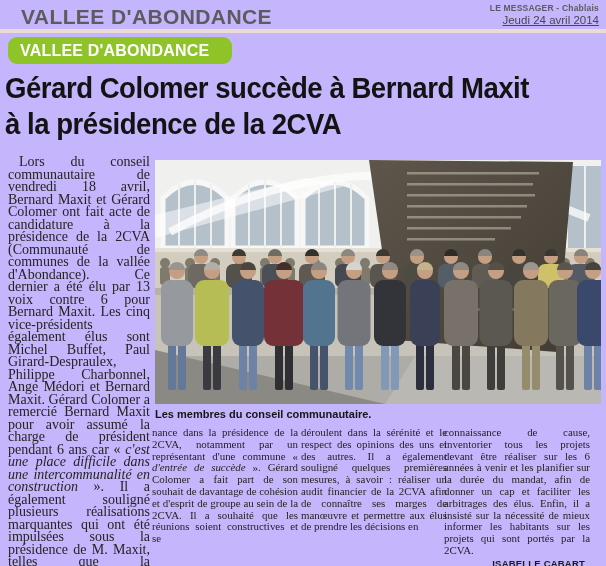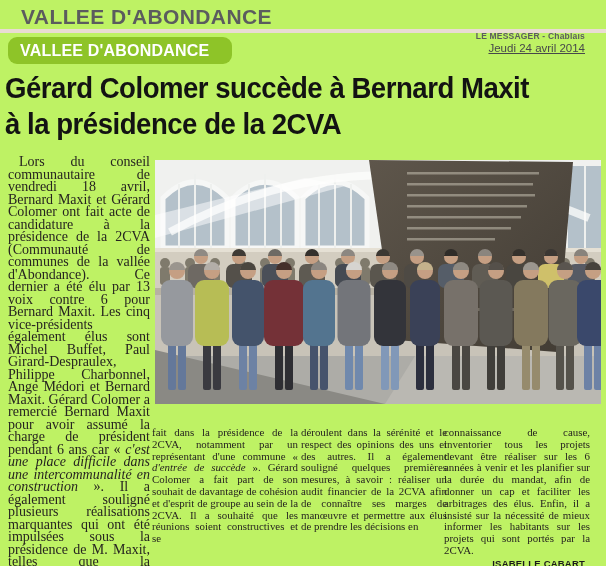--- a/index.html
+++ b/index.html
@@ -1,28 +1,28 @@
 <!DOCTYPE html>
 <html lang="fr"><head>
 <meta charset="utf-8">
 <style>
   html,body{margin:0;padding:0;}
   .page{
     position:relative; width:606px; height:566px;
-    background:#bef264; overflow:hidden;
+    background:#c4b5fd; overflow:hidden;
     font-family:"Liberation Serif", serif; color:#262420;
   }
   
   .section-header{
     position:absolute; left:21px; top:5px;
     font-family:"Liberation Sans", sans-serif; font-weight:bold;
     font-size:21px; letter-spacing:.4px; color:#5b5c5e;
   }
-  .masthead{ position:absolute; right:21px; top:3px; text-align:right;
-    font-family:"Liberation Sans", sans-serif;margin-top:28px; }
+  .masthead{ position:absolute; right:7px; top:3px; text-align:right;
+    font-family:"Liberation Sans", sans-serif; }
   .paper-name{ font-size:8.5px; font-weight:bold; color:#5b5c5e; letter-spacing:.2px;}
   .issue-date{ font-size:11.5px; color:#47484a; margin-top:1px;text-decoration:underline;}
   .rule{ position:absolute; left:0; top:29px; width:606px; height:4px; background:#e9dcd3;}
   
   .kicker-badge{
     position:absolute; left:8px; top:37px; width:224px; height:27px;
     background:#8ec428; border-radius:9px; box-sizing:border-box;
     padding-left:12px; line-height:27px;
     font-family:"Liberation Sans", sans-serif; font-weight:bold;
     font-size:16px; color:#ffffff; letter-spacing:.2px;
@@ -274,22 +274,23 @@
           <path d="M 402 110 a8 8 0 0 1 16 0 Z" fill="#5a554f"></path>
           <rect x="429" y="178" width="8" height="52" rx="2" fill="#6d82a6"></rect>
           <rect x="439" y="178" width="8" height="52" rx="2" fill="#6d82a6"></rect>
           <rect x="422" y="120" width="32" height="66" rx="9" fill="#3a486b"></rect>
           <circle cx="438" cy="111" r="8" fill="#c59f83"></circle>
           <path d="M 430 110 a8 8 0 0 1 16 0 Z" fill="#46423c"></path>
         </g>
     </svg>
   </figure>
 
-
-  <div class="col col-b col-2"><span>fait dans la présidence de la 2CVA, notamment par un représentant d'une commune « </span><span class="q-italic">d'entrée de succède</span><span> ». Gérard Colomer a fait part de son souhait de davantage de cohésion et d'esprit de groupe au sein de la 2CVA. Il a souhaité que les réunions soient constructives et se</span></div>
+  <figcaption class="photo-caption">Les membres du conseil communautaire.</figcaption>
+
+  <div class="col col-b col-2"><span>nance dans la présidence de la 2CVA, notamment par un représentant d'une commune « </span><span class="q-italic">d'entrée de succède</span><span> ». Gérard Colomer a fait part de son souhait de davantage de cohésion et d'esprit de groupe au sein de la 2CVA. Il a souhaité que les réunions soient constructives et se</span></div>
 
   <div class="col col-b col-3">déroulent dans la sérénité et le respect des opinions des uns et des autres. Il a également souligné quelques premières mesures, à savoir : réaliser un audit financier de la 2CVA afin de connaître ses marges de manœuvre et permettre aux élus de prendre les décisions en</div>
 
   <div class="col col-b col-4">
     <span>connaissance de cause, inventorier tous les projets devant être réaliser sur les 6 années à venir et les planifier sur la durée du mandat, afin de donner un cap et faciliter les arbitrages des élus. Enfin, il a insisté sur la nécessité de mieux informer les habitants sur les projets qui sont portés par la 2CVA.</span>
     <div class="byline">ISABELLE CABART</div>
   </div>
 
 </div>
 

